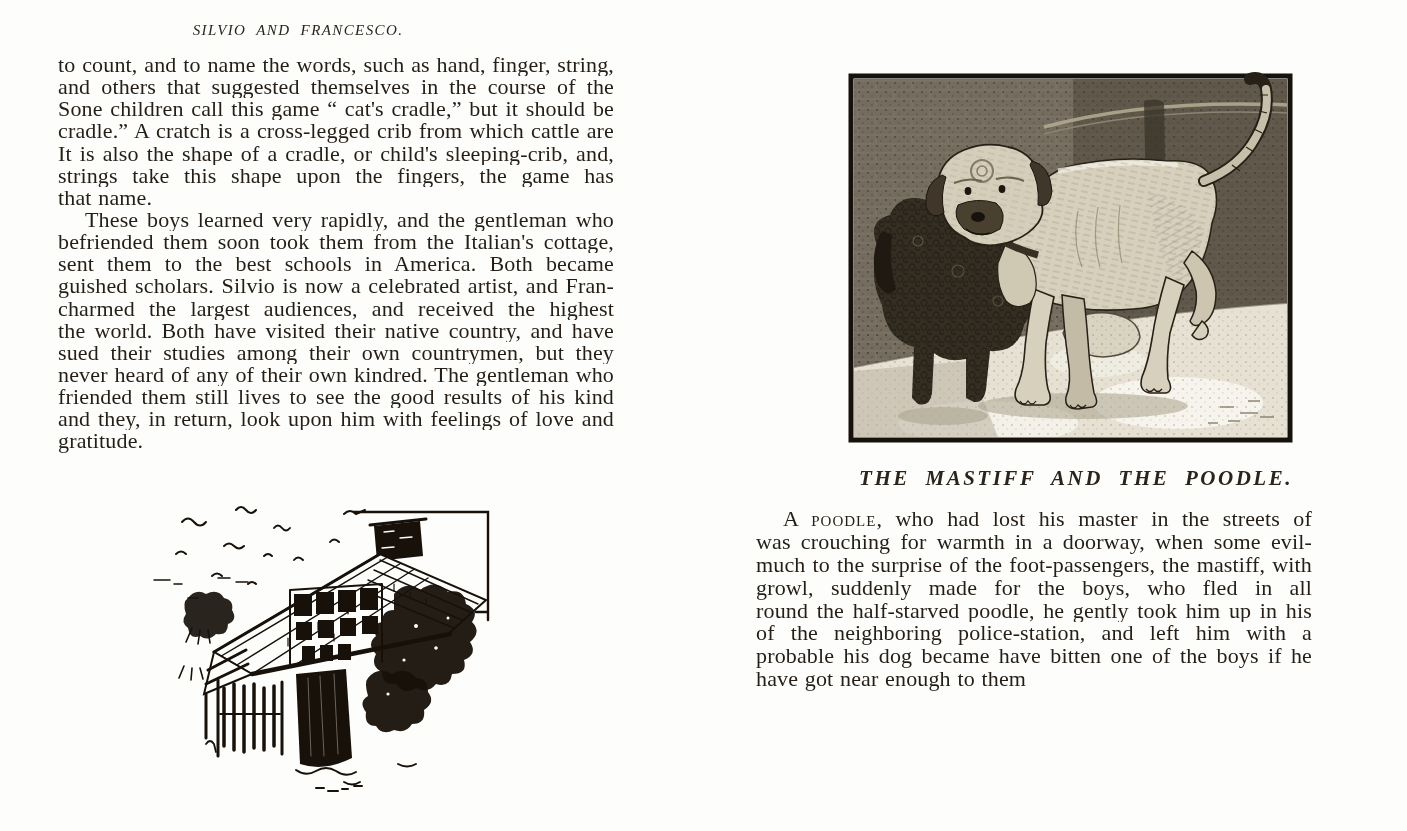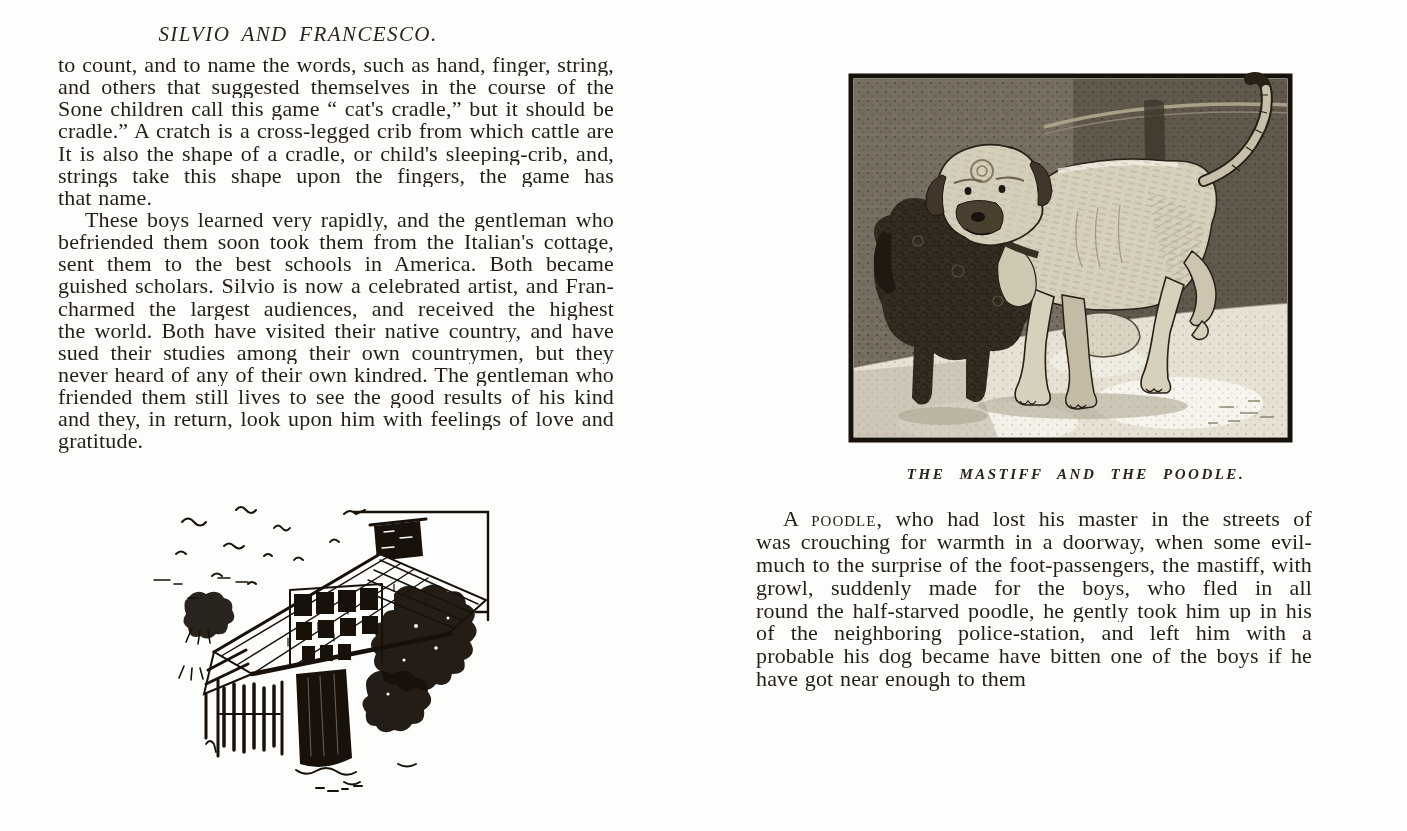--- a/index.html
+++ b/index.html
@@ -3,36 +3,36 @@
 <meta charset="utf-8">
 <style>
   html,body{margin:0;padding:0;background:#fdfdfb;}
   .spread{
     position:relative;width:1407px;height:831px;background:#fdfdfb;
     font-family:"Liberation Serif","DejaVu Serif",serif;color:#241e16;overflow:hidden;
   }
   .page{position:absolute;inset:0;}
   .running-head{
     position:absolute;left:58px;top:22px;width:480px;text-align:center;
-    font-style:italic;font-size:21px;letter-spacing:1.4px;word-spacing:5px;color:#2a241c;
+    font-style:italic;font-size:15px;letter-spacing:1.4px;word-spacing:5px;color:#2a241c;
   }
   .textcol{position:absolute;width:556px;}
   .body-left{left:58px;top:54px;}
   .body-right{left:756px;top:508px;}
   .line{
     font-size:22px;line-height:22.15px;text-align:justify;text-align-last:justify;
     letter-spacing:.15px;word-spacing:1px;white-space:normal;overflow:hidden;height:22.15px;
   }
   .body-right .line{line-height:22.9px;height:22.9px;}
   .line.end{text-align-last:left;}
   .line.indent{text-indent:27px;}
   .sc{font-variant:small-caps;letter-spacing:1px;}
   .story-title{
     position:absolute;left:798px;top:466px;width:556px;margin:0;text-align:center;
-    font-style:italic;font-weight:600;font-size:15px;letter-spacing:2.5px;word-spacing:8px;color:#2a241c;
+    font-style:italic;font-weight:600;font-size:21px;letter-spacing:2.5px;word-spacing:8px;color:#2a241c;
   }
   .cottage{position:absolute;left:148px;top:498px;}
   .illus{position:absolute;left:848px;top:71px;}
 </style>
 </head>
 <body>
 
 <div class="spread">
 
   <div class="page">

